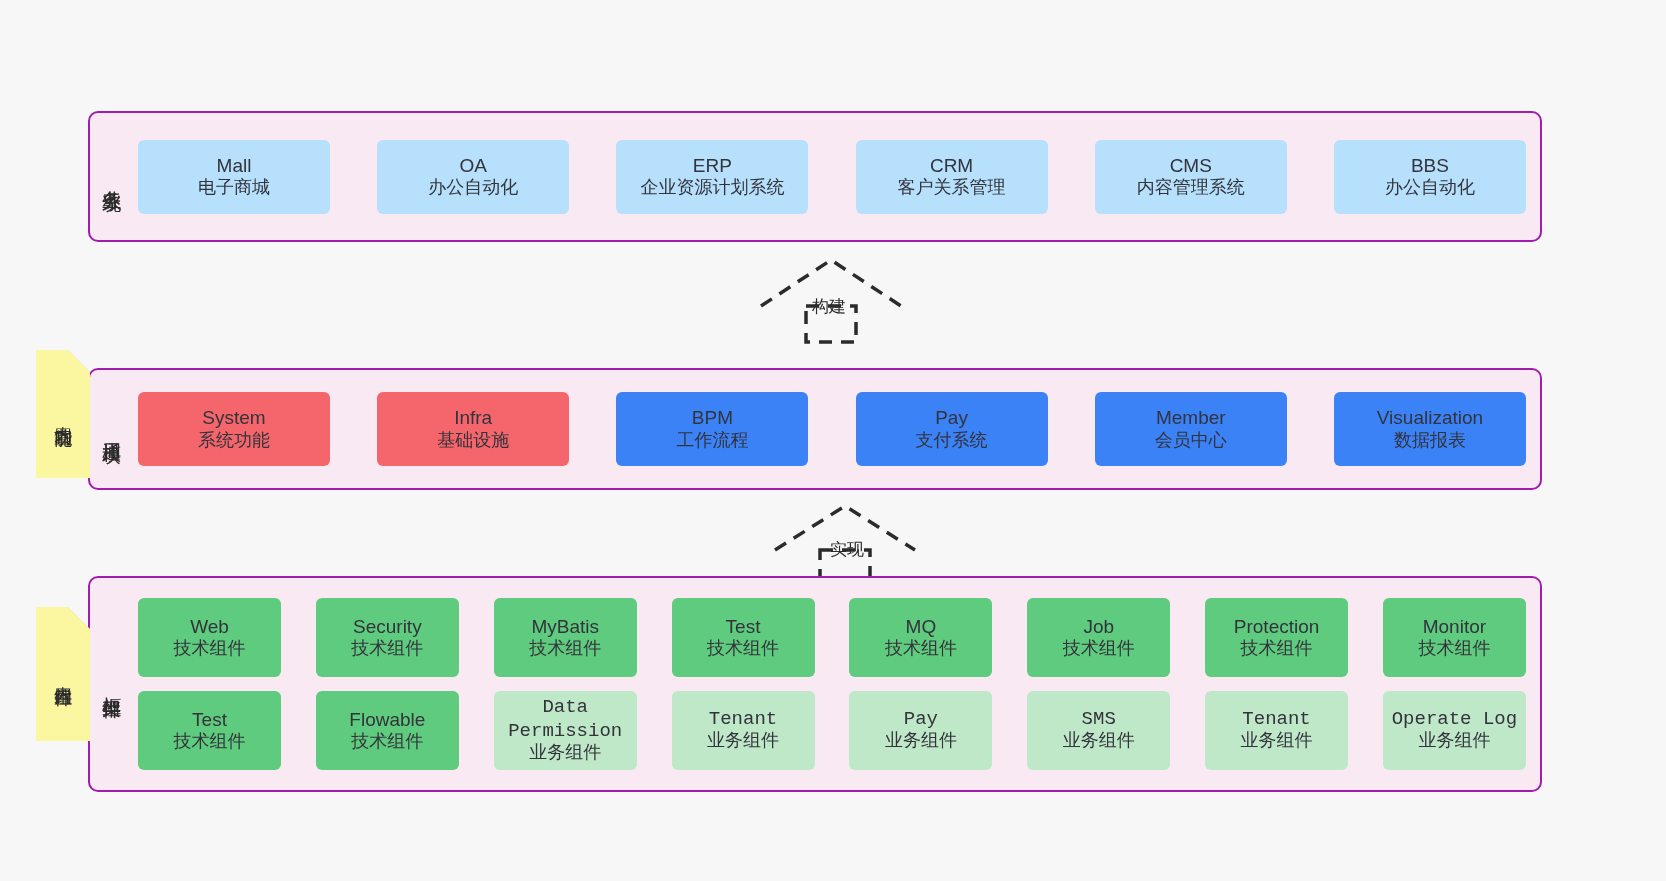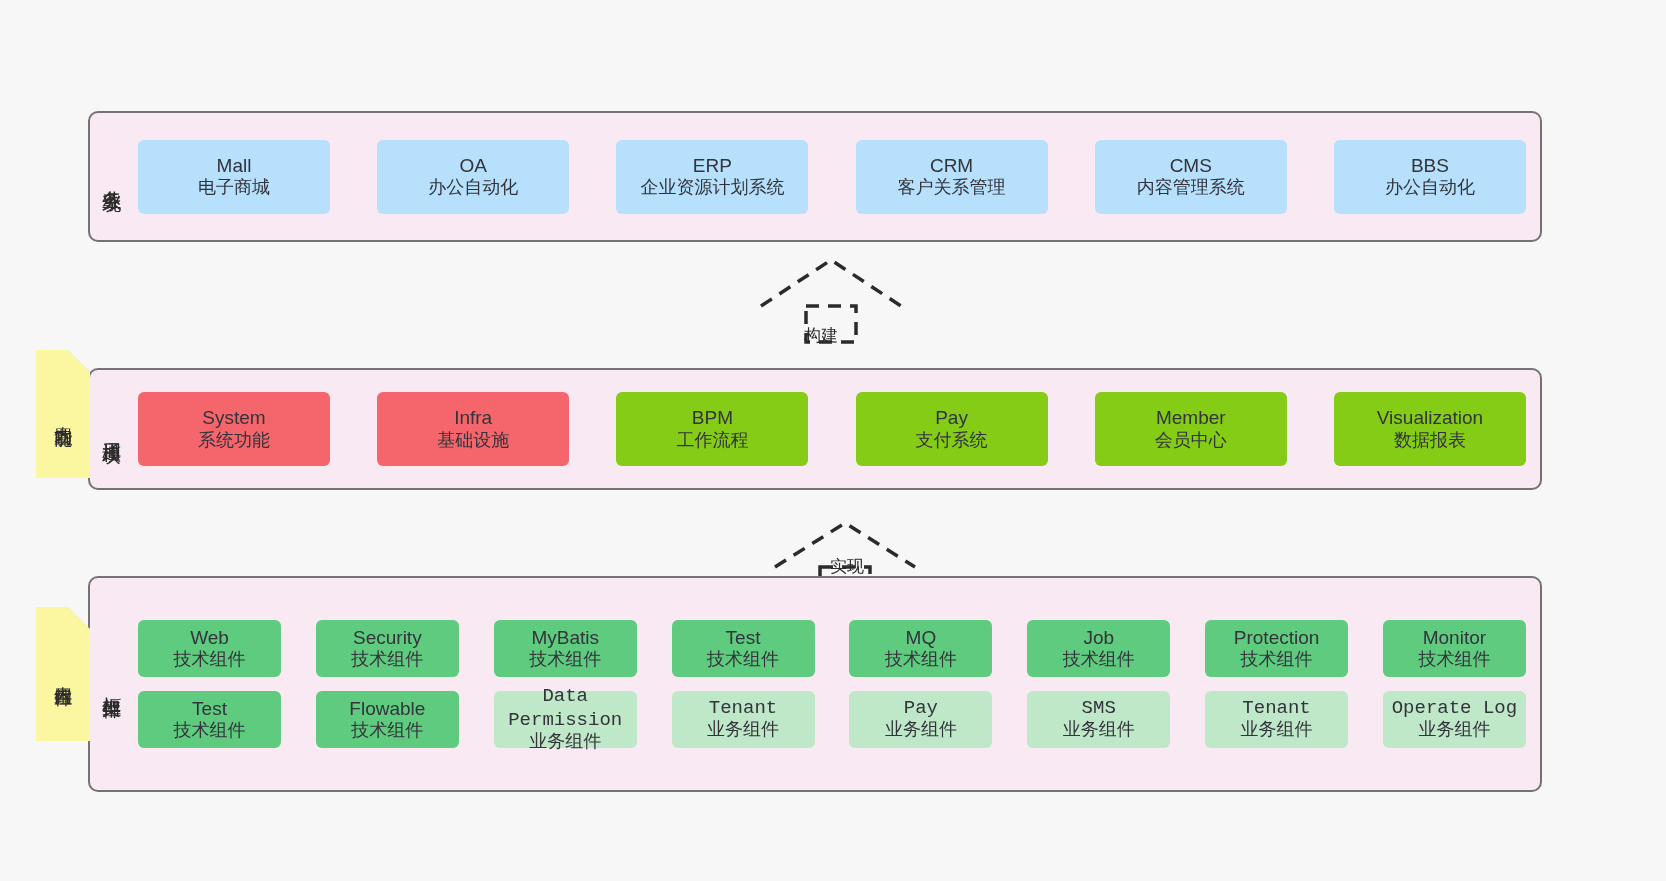--- a/index.html
+++ b/index.html
@@ -17,21 +17,21 @@
   }
   .canvas {
     position: absolute;
     inset: 0;
   }
 
   
   .layer {
     position: absolute;
     background: #f8e9f3;
-    border: 2px solid #737373;
+    border: 2px solid #a21caf;
     border-radius: 10px;
     box-sizing: border-box;
     display: flex;
     align-items: stretch;
   }
   .layer-title {
     flex: 0 0 auto;
     width: 44px;
     display: flex;
     align-items: center;
@@ -68,41 +68,41 @@
     justify-content: center;
     text-align: center;
     line-height: 1.22;
     color: #33333b;
   }
   .node .t1 { font-size: 19px; }
   .node .t2 { font-size: 18px; }
 
   .c-blue   { background: #b6e0fb; }
   .c-red    { background: #f4666b; }
-  .c-pink   { background: #84cc16; text-align: center; }
+  .c-pink   { background: #3b82f6; text-align: center; }
   .c-green  { background: #5fcb7e; }
   .c-lgreen { background: #bfe8c8; font-family: Liberation Mono, monospace; }
 
   
   #layer-business {
     left: 88px; top: 111px; width: 1454px; height: 131px;
   }
   #layer-business .node { width: 192px; height: 74px; }
 
   
   #layer-common {
     left: 88px; top: 368px; width: 1454px; height: 122px;
   }
   #layer-common .node { width: 192px; height: 74px; }
 
   
   #layer-framework {
     left: 88px; top: 576px; width: 1454px; height: 216px;
   }
-  #layer-framework .node { width: 143px; height: 57px; }
+  #layer-framework .node { width: 143px; height: 79px; }
 
   
   .note {
     position: absolute;
     background: #faf7a0;
     width: 54px;
     box-sizing: border-box;
     display: flex;
     align-items: center;
     justify-content: center;
@@ -128,22 +128,22 @@
   .arrow { position: absolute; }
   .arrow svg { display: block; overflow: visible; }
   .arrow .alabel {
     position: absolute;
     font-size: 17px;
     color: #2b2b2b;
     background: transparent;
     white-space: nowrap;
   }
   #arrow-build { left: 756px; top: 258px; width: 150px; height: 86px; }
-  #arrow-build .alabel { left: 48px; top: 37px; margin-top: 29px; }
-  #arrow-impl  { left: 770px; top: 521px; width: 150px; height: 80px; }
+  #arrow-build .alabel { left: 56px; top: 37px; }
+  #arrow-impl  { left: 770px; top: 504px; width: 150px; height: 80px; }
   #arrow-impl  .alabel { left: 60px; top: 34px; }
 </style>
 </head>
 <body>
 
 <div class="canvas">
 
   <div class="layer" id="layer-business">
     <div class="layer-title">业务系统</div>
     <div class="layer-body">

